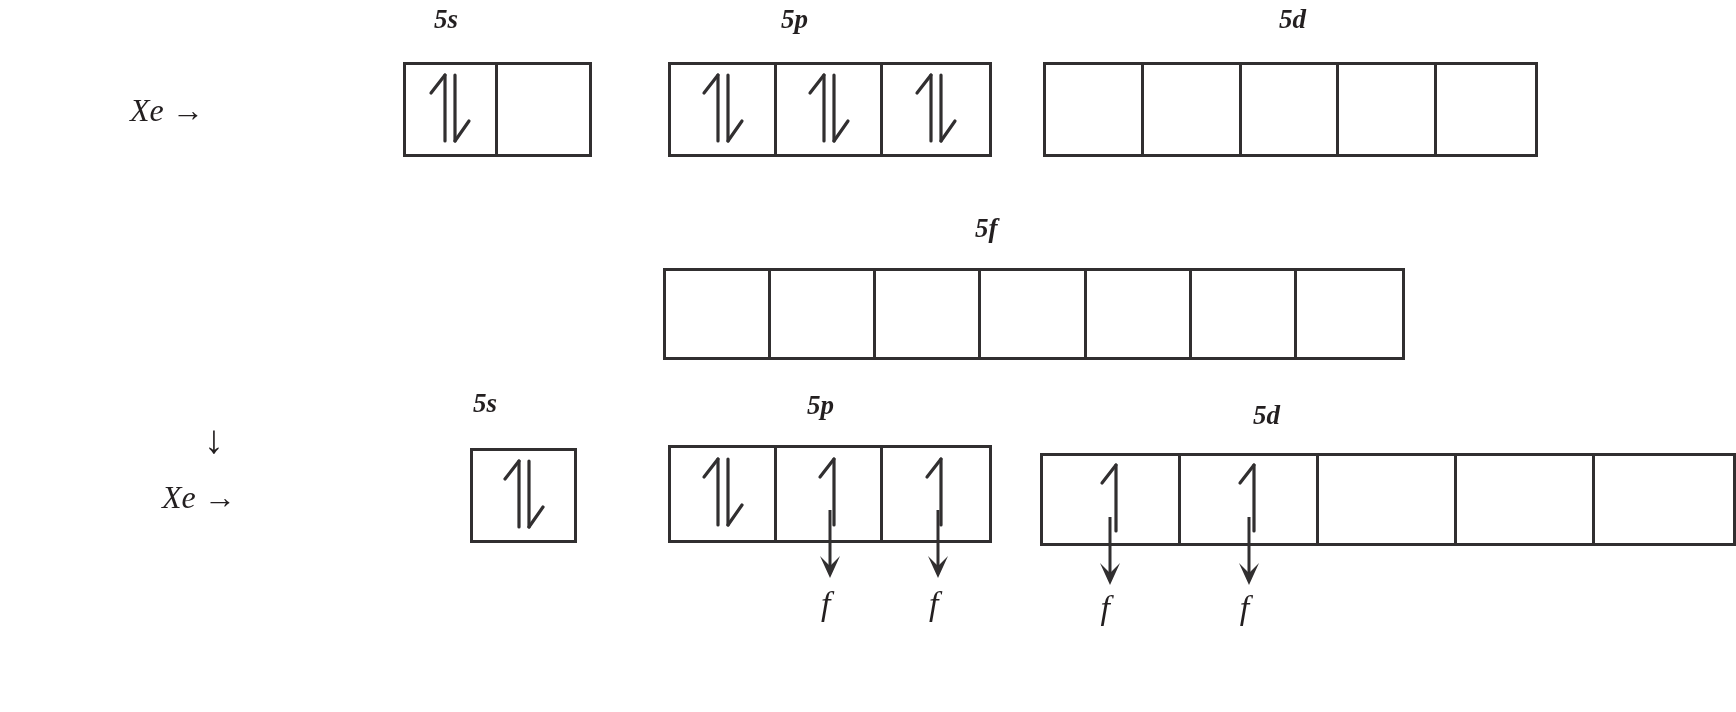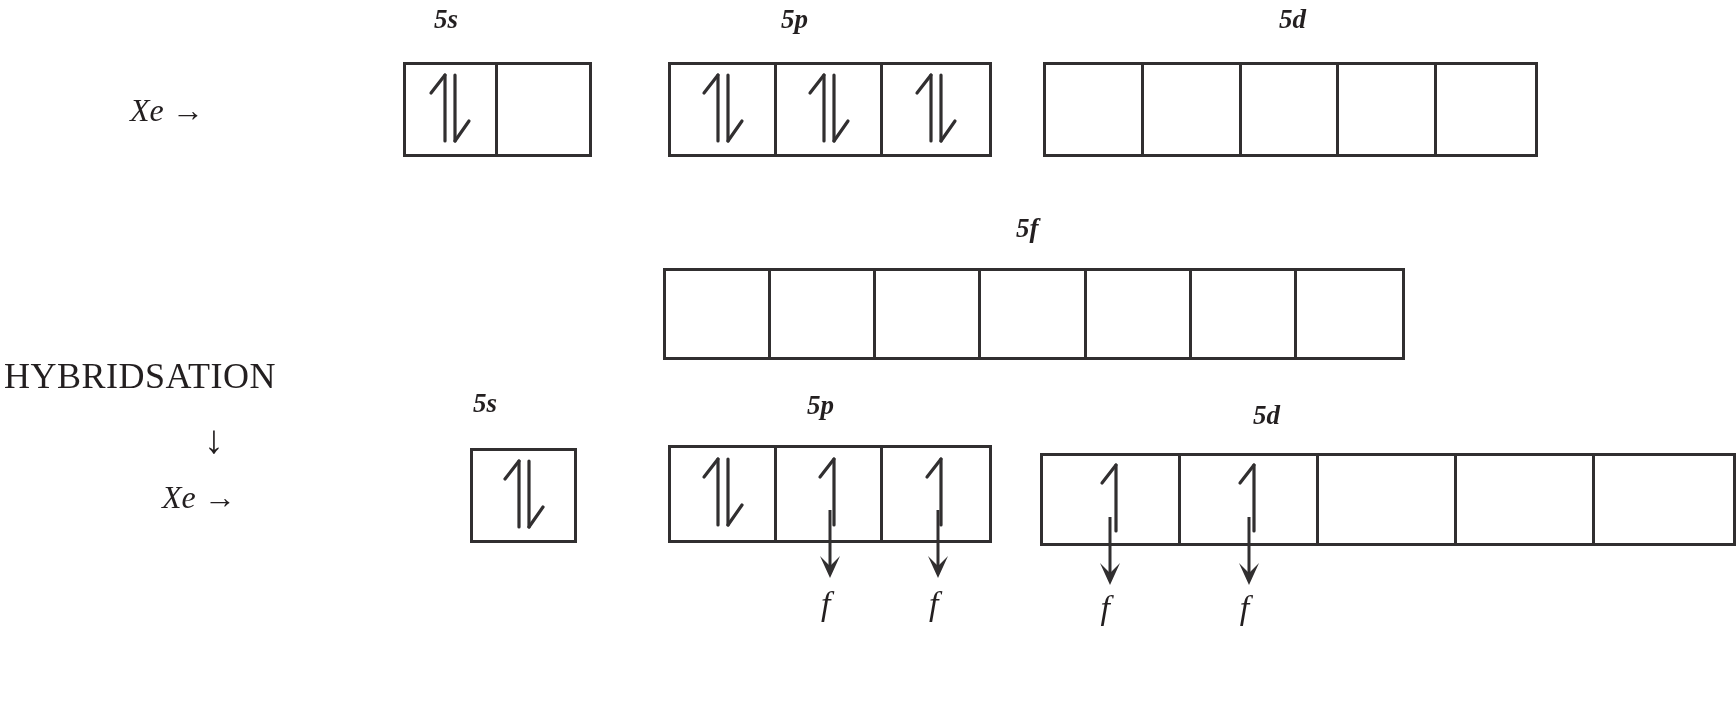--- a/index.html
+++ b/index.html
@@ -161,32 +161,31 @@
 
   <div class="subshell-label" style="left:1279px; top:6px;">5d</div>
   <div class="orb-row" id="row-top-5d" style="left:1043px; top:62px; width:495px; height:95px;">
       <div class="orb-box" style="width:20%"></div>
       <div class="orb-box" style="width:20%"></div>
       <div class="orb-box" style="width:20%"></div>
       <div class="orb-box" style="width:20%"></div>
       <div class="orb-box" style="width:20%"></div>
     </div>
 
-  <div class="subshell-label" style="left:1016px; top:215px;">5f</div>
+  <div class="subshell-label" style="left:975px; top:215px;">5f</div>
   <div class="orb-row" id="row-mid-5f" style="left:663px; top:268px; width:742px; height:92px;">
       <div class="orb-box" style="width:14.285714285714286%"></div>
       <div class="orb-box" style="width:14.285714285714286%"></div>
       <div class="orb-box" style="width:14.285714285714286%"></div>
       <div class="orb-box" style="width:14.285714285714286%"></div>
       <div class="orb-box" style="width:14.285714285714286%"></div>
       <div class="orb-box" style="width:14.285714285714286%"></div>
       <div class="orb-box" style="width:14.285714285714286%"></div>
     </div>
 
-  <div class="hybrid-word" style="left:4px; top:358px;">HYBRIDSATION</div>
   <div class="hybrid-arrow" style="left:204px; top:420px;">↓</div>
 
   <div class="xe-label" style="left:162px; top:481px;">Xe →</div>
 
   <div class="subshell-label" style="left:473px; top:390px;">5s</div>
   <div class="orb-row" id="row-bot-5s" style="left:470px; top:448px; width:107px; height:95px;">
       <div class="orb-box" style="width:100%">
         <span class="electrons">
           <span style="display:inline-block;margin-right:-3px;"><svg width="26" height="74" viewBox="0 0 26 74">
               <line x1="18" y1="4" x2="18" y2="70" stroke="#312f30" stroke-width="3.2" stroke-linecap="round"></line>

